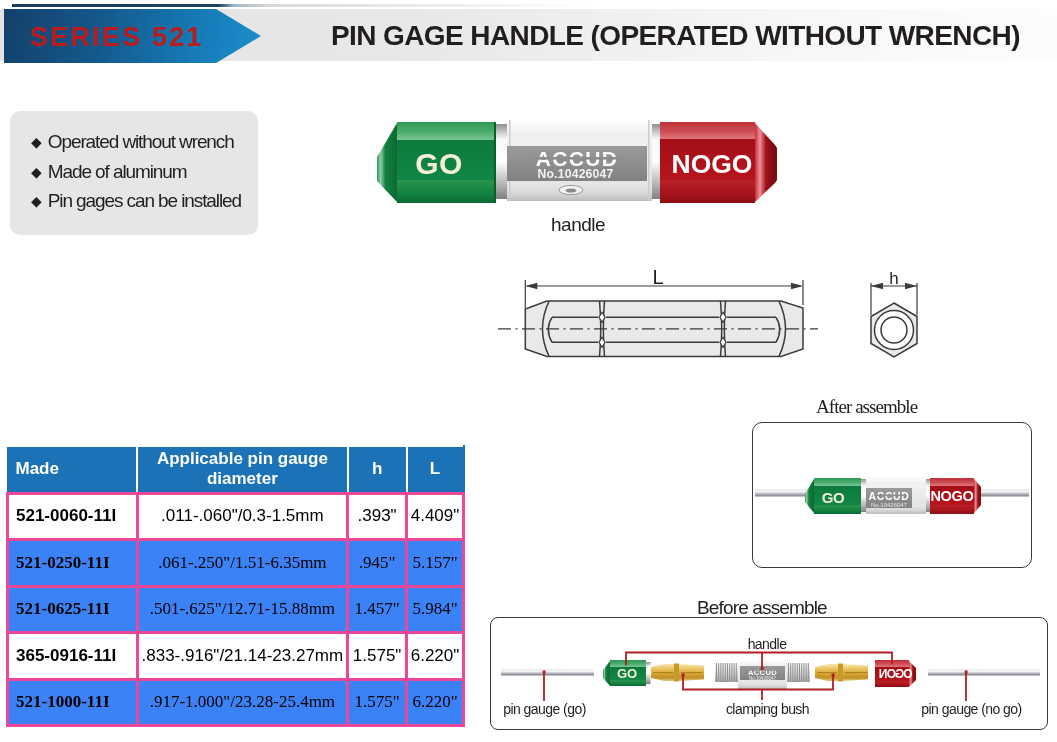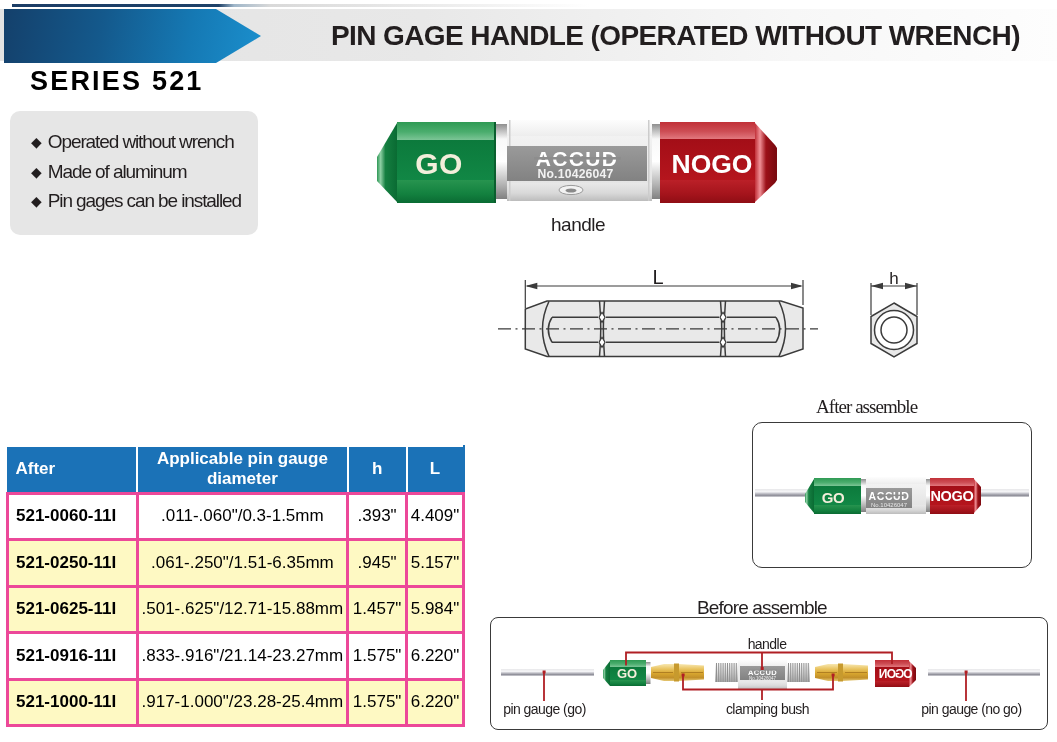--- a/index.html
+++ b/index.html
@@ -11,39 +11,39 @@
   #topline{left:12px;top:4px;width:1033px;height:2.5px;
     background:linear-gradient(to right,#1c3d66 0%,#1e4168 20%,#9fb6c9 21.5%,#d9d9d9 25%,#ededed 42%,#ffffff 56%);}
 
   
   #headstrip{left:0;top:9px;width:1057px;height:52px;
     background:linear-gradient(to right,#e3e3e3 0%,#e8e8e8 40%,#f7f7f7 75%,#fdfdfd 100%);}
   #headarrow{left:4px;top:9px;width:257px;height:54px;
     background:linear-gradient(100deg,#14406b 0%,#14598c 38%,#1579b4 72%,#1b8fcd 100%);
     clip-path:polygon(0 0,82.5% 0,100% 50%,82.5% 100%,0 100%);}
   #seriestxt{left:30px;top:9px;width:190px;height:54px;line-height:57px;
-    color:#000000;font-weight:bold;font-size:27px;letter-spacing:2.2px;margin-top:44px;}
+    color:#b91c1c;font-weight:bold;font-size:27px;letter-spacing:2.2px;}
   #title{left:287px;top:9px;height:54px;line-height:53px;
     color:#221e1f;font-weight:bold;font-size:28px;letter-spacing:-0.6px;margin-left:44px;}
 
   
   #features{left:10px;top:111px;width:248px;height:124px;background:#e6e6e6;border-radius:10px;}
   .feat{position:absolute;left:31px;font-size:19px;letter-spacing:-1.1px;color:#221e1f;white-space:nowrap;}
   .feat .d{display:inline-block;font-size:14px;vertical-align:1px;margin-right:6px;letter-spacing:0;color:#221e1f;}
 
   
   .cap{font-size:19px;color:#221e1f;white-space:nowrap;}
 
   
   #tbl{left:6px;top:445px;width:459px;height:282px;border-collapse:collapse;
        font-size:17px;color:#000;}
   #tbl th{background:#1b72b7;color:#ffffff;font-weight:bold;font-size:17px;border:2px solid #ffffff;}
   #tbl td{text-align:center;border:3px solid #ec4899;}
   #tbl td.code{text-align:left;padding-left:7px;font-weight:bold;font-size:17px;}
-  #tbl tr.alt td{background:#fef9c3;}
+  #tbl tr.alt td{background:#3b82f6;font-family:Liberation Serif, serif;}
   #tbl{border:2px solid #1b72b7;}
   #tbl th.first{border-left:2px solid #1b72b7;}
   #tbl th.last{border-right:2px solid #1b72b7;}
 </style>
 </head>
 <body>
   <div id="topline" class="abs"></div>
   <div id="headstrip" class="abs"></div>
   <div id="headarrow" class="abs"></div>
   <div id="seriestxt" class="abs">SERIES 521</div>
@@ -204,21 +204,21 @@
 
   <table id="tbl" class="abs">
     <colgroup>
       <col style="width:131px">
       <col style="width:212px">
       <col style="width:59px">
       <col style="width:57px">
     </colgroup>
     <tbody>
       <tr style="height:47px;">
-      <th class="first" style="text-align:left;padding-left:7px;">After</th>
+      <th class="first" style="text-align:left;padding-left:7px;">Made</th>
       <th>Applicable pin gauge<br>diameter</th>
       <th>h</th>
       <th class="last">L</th>
     </tr>
     <tr>
         <td class="code">521-0060-11I</td>
         <td>.011-.060"/0.3-1.5mm</td>
         <td>.393"</td>
         <td>4.409"</td>
       </tr>
@@ -228,21 +228,21 @@
         <td>.945"</td>
         <td>5.157"</td>
       </tr>
     <tr class="alt">
         <td class="code">521-0625-11I</td>
         <td>.501-.625"/12.71-15.88mm</td>
         <td>1.457"</td>
         <td>5.984"</td>
       </tr>
     <tr>
-        <td class="code">521-0916-11I</td>
+        <td class="code">365-0916-11I</td>
         <td>.833-.916"/21.14-23.27mm</td>
         <td>1.575"</td>
         <td>6.220"</td>
       </tr>
     <tr class="alt">
         <td class="code">521-1000-11I</td>
         <td>.917-1.000"/23.28-25.4mm</td>
         <td>1.575"</td>
         <td>6.220"</td>
       </tr>

